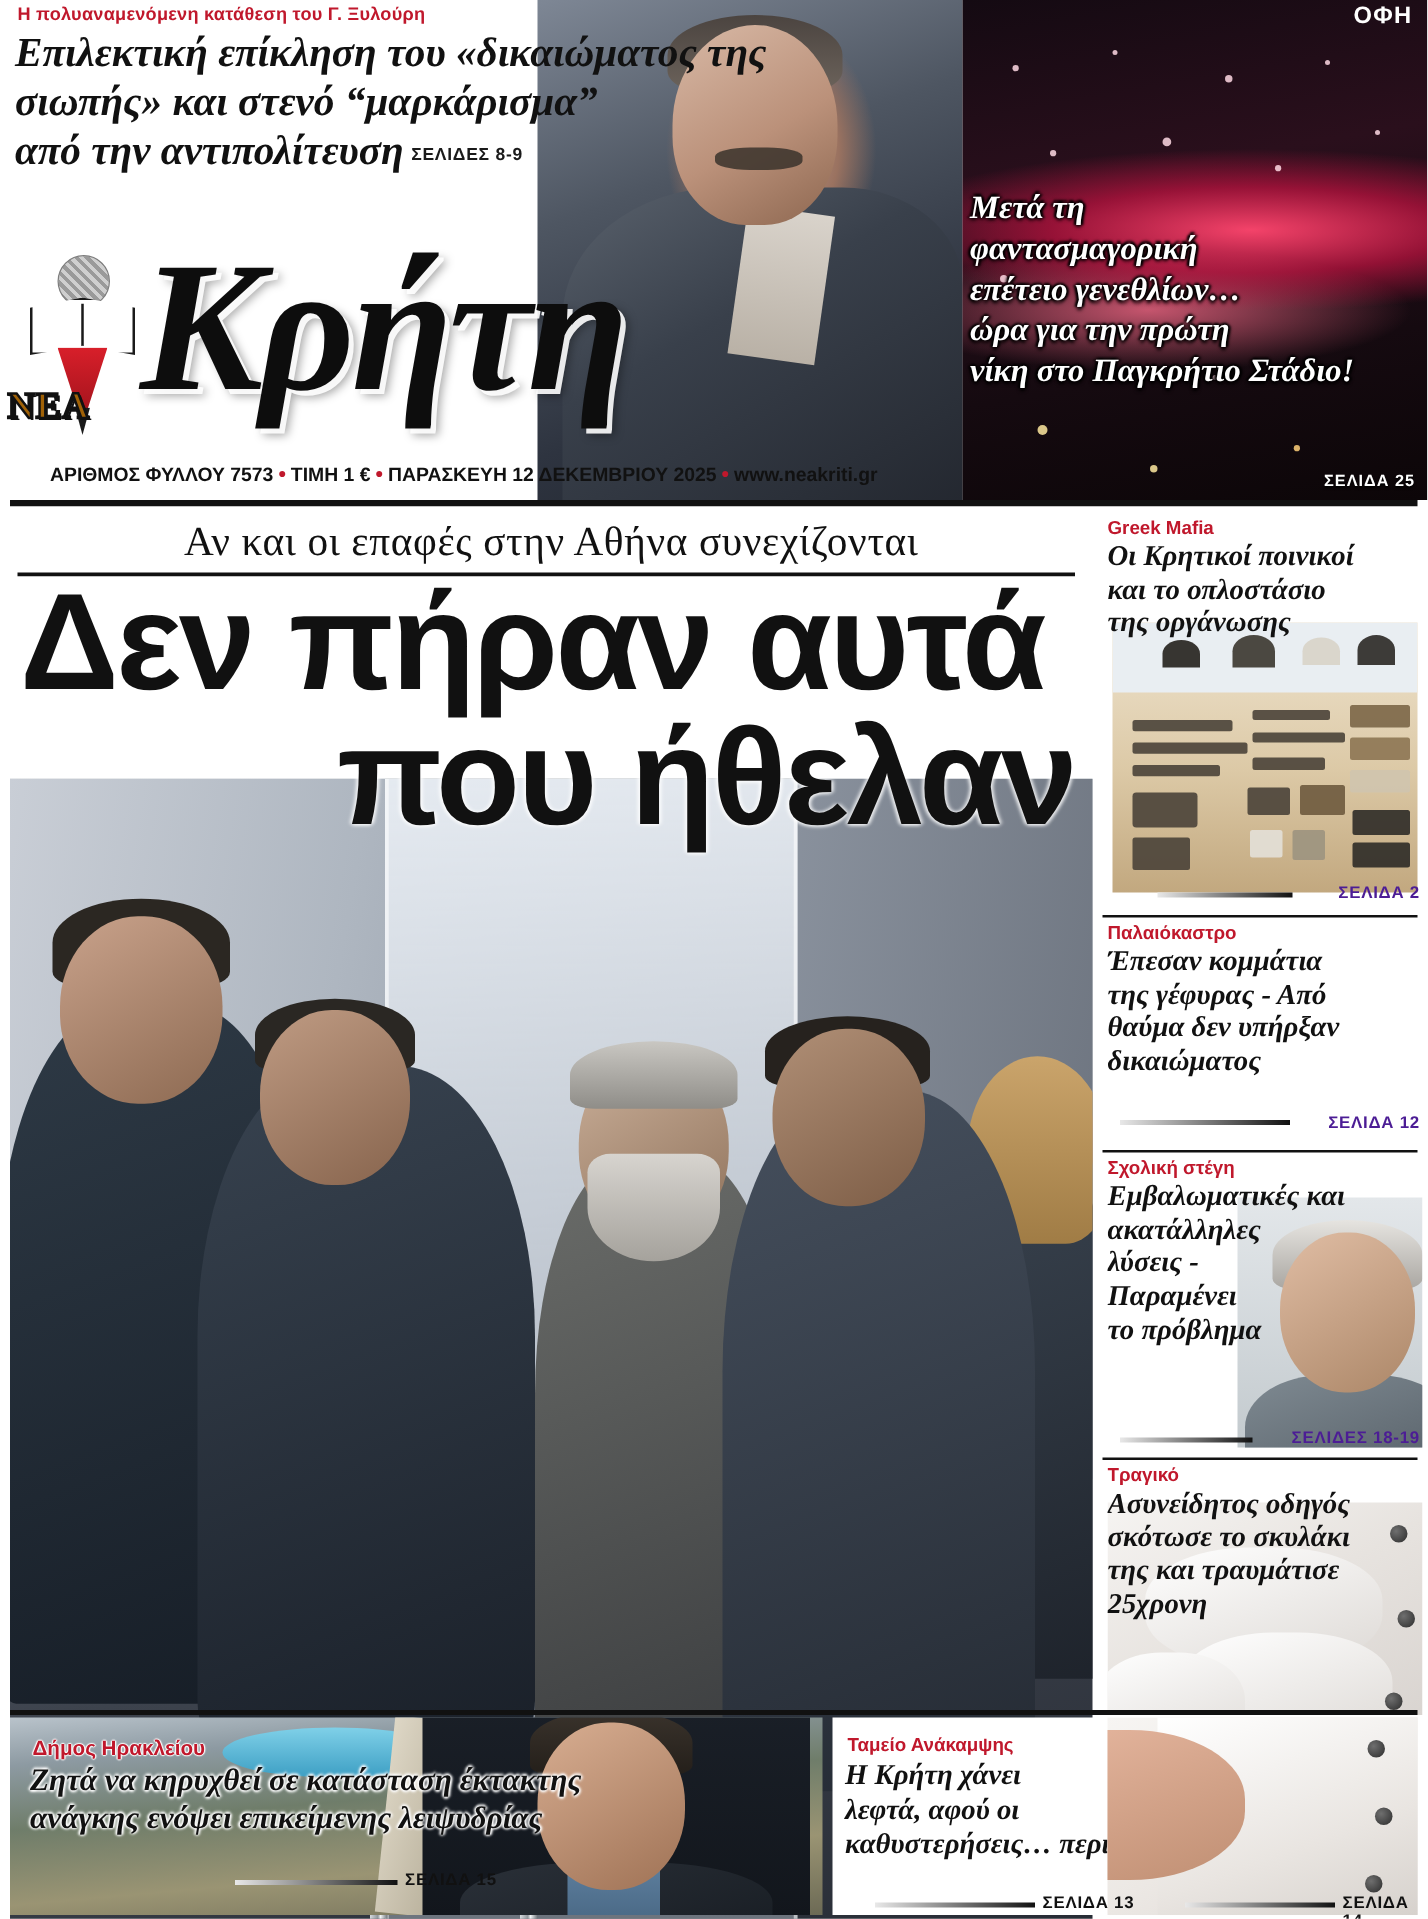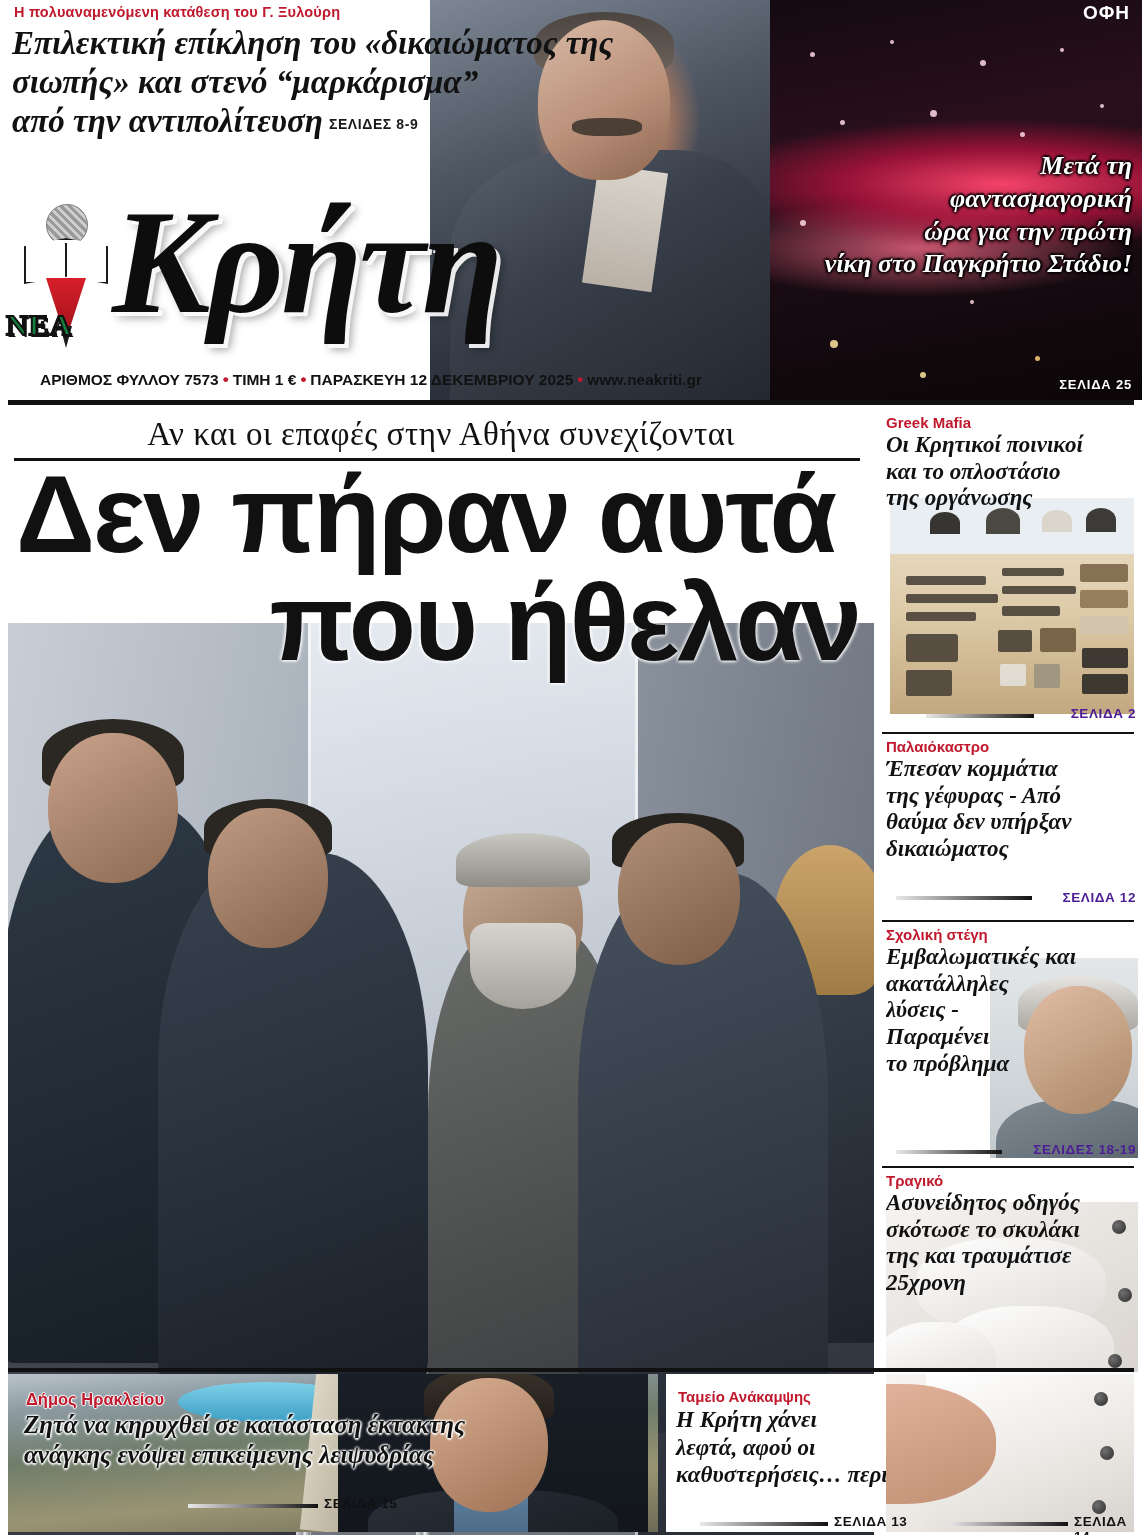--- a/index.html
+++ b/index.html
@@ -71,21 +71,21 @@
     background:
       radial-gradient(ellipse 420px 90px at 62% 46%, rgba(255,70,110,.95) 0%, rgba(210,20,70,.65) 38%, rgba(60,6,24,0) 72%),
       radial-gradient(ellipse 300px 70px at 40% 62%, rgba(255,110,140,.75) 0%, rgba(120,10,45,0) 70%),
       linear-gradient(170deg,#140a12 0%, #2a0f1c 35%, #150a10 70%, #0c0608 100%);
   }
   .promo-right .spark { position:absolute; background:#ffd9e4; border-radius:50%; opacity:.85; }
   .promo-label {
     right: 12px; top: 2px; font-weight:bold; font-size:19px; color:#fff; letter-spacing:1px;
   }
   .promo-text {
-    right: 10px; top: 150px; width: 356px; text-align:right;
+    right: 10px; top: 150px; width: 356px; text-align:left;
     font-size:26px; line-height:1.26; font-weight:bold; color:#fff;
     text-shadow: -2px 0 2px #000, 2px 0 2px #000, 0 -2px 2px #000, 0 2px 3px #000;
   }
   .promo-text .ln { display:block; white-space:nowrap; }
   .promo-page {
     right: 10px; bottom: 8px; color:#fff; font-weight:bold; font-size:13px; letter-spacing:.8px;
     text-shadow: 0 1px 2px #000;
   }
 
   
@@ -108,21 +108,21 @@
     left:30px; top:76px; width:40px; height:52px;
     background: linear-gradient(180deg,#d81f2a 0%,#a4141d 100%);
     clip-path: polygon(0 0, 100% 0, 58% 100%, 42% 100%);
   }
   .quill-tip {
     left:44px; top:124px; width:12px; height:22px; background:#1a1a1a;
     clip-path: polygon(0 0, 100% 0, 50% 100%);
   }
   .logo-nea {
     left:6px; top:118px; font-size:30px; font-weight:bold; letter-spacing:1px;
-    color:#15803d; -webkit-text-stroke: 2px #111; text-shadow: 2px 2px 0 #111;
+    color:#a16207; -webkit-text-stroke: 2px #111; text-shadow: 2px 2px 0 #111;
     font-family:"Liberation Serif", serif;
   }
   .logo-word {
     left:112px; top:-2px;
     font-family:"Liberation Serif","DejaVu Serif",serif;
     font-style: italic; font-weight: bold;
     font-size: 148px; line-height: 1; color:#0d0d0d;
     letter-spacing:-3px;
     text-shadow: 4px 4px 0 rgba(255,255,255,.9), 6px 6px 8px rgba(0,0,0,.35);
   }
@@ -334,20 +334,21 @@
       <span class="spark" style="left:200px; top:300px; width:4px;  height:4px;"></span>
       <span class="spark" style="left:60px;  top:340px; width:8px;  height:8px; background:#ffe9a0;"></span>
       <span class="spark" style="left:150px; top:372px; width:6px;  height:6px; background:#ffe9a0;"></span>
       <span class="spark" style="left:265px; top:356px; width:5px;  height:5px; background:#ffd07a;"></span>
 
       <div class="abs promo-label sans">ΟΦΗ</div>
 
       <div class="abs promo-text serif ital">
         <span class="ln">Μετά τη</span>
         <span class="ln">φαντασμαγορική</span>
+        <span class="ln">επέτειο γενεθλίων…</span>
         <span class="ln">ώρα για την πρώτη</span>
         <span class="ln">νίκη στο Παγκρήτιο Στάδιο!</span>
       </div>
 
       <div class="abs promo-page sans">ΣΕΛΙΔΑ 25</div>
     </div>
 
     <div class="abs masthead">
       <div class="abs logo-quill">
         <div class="abs quill-ball"></div>

